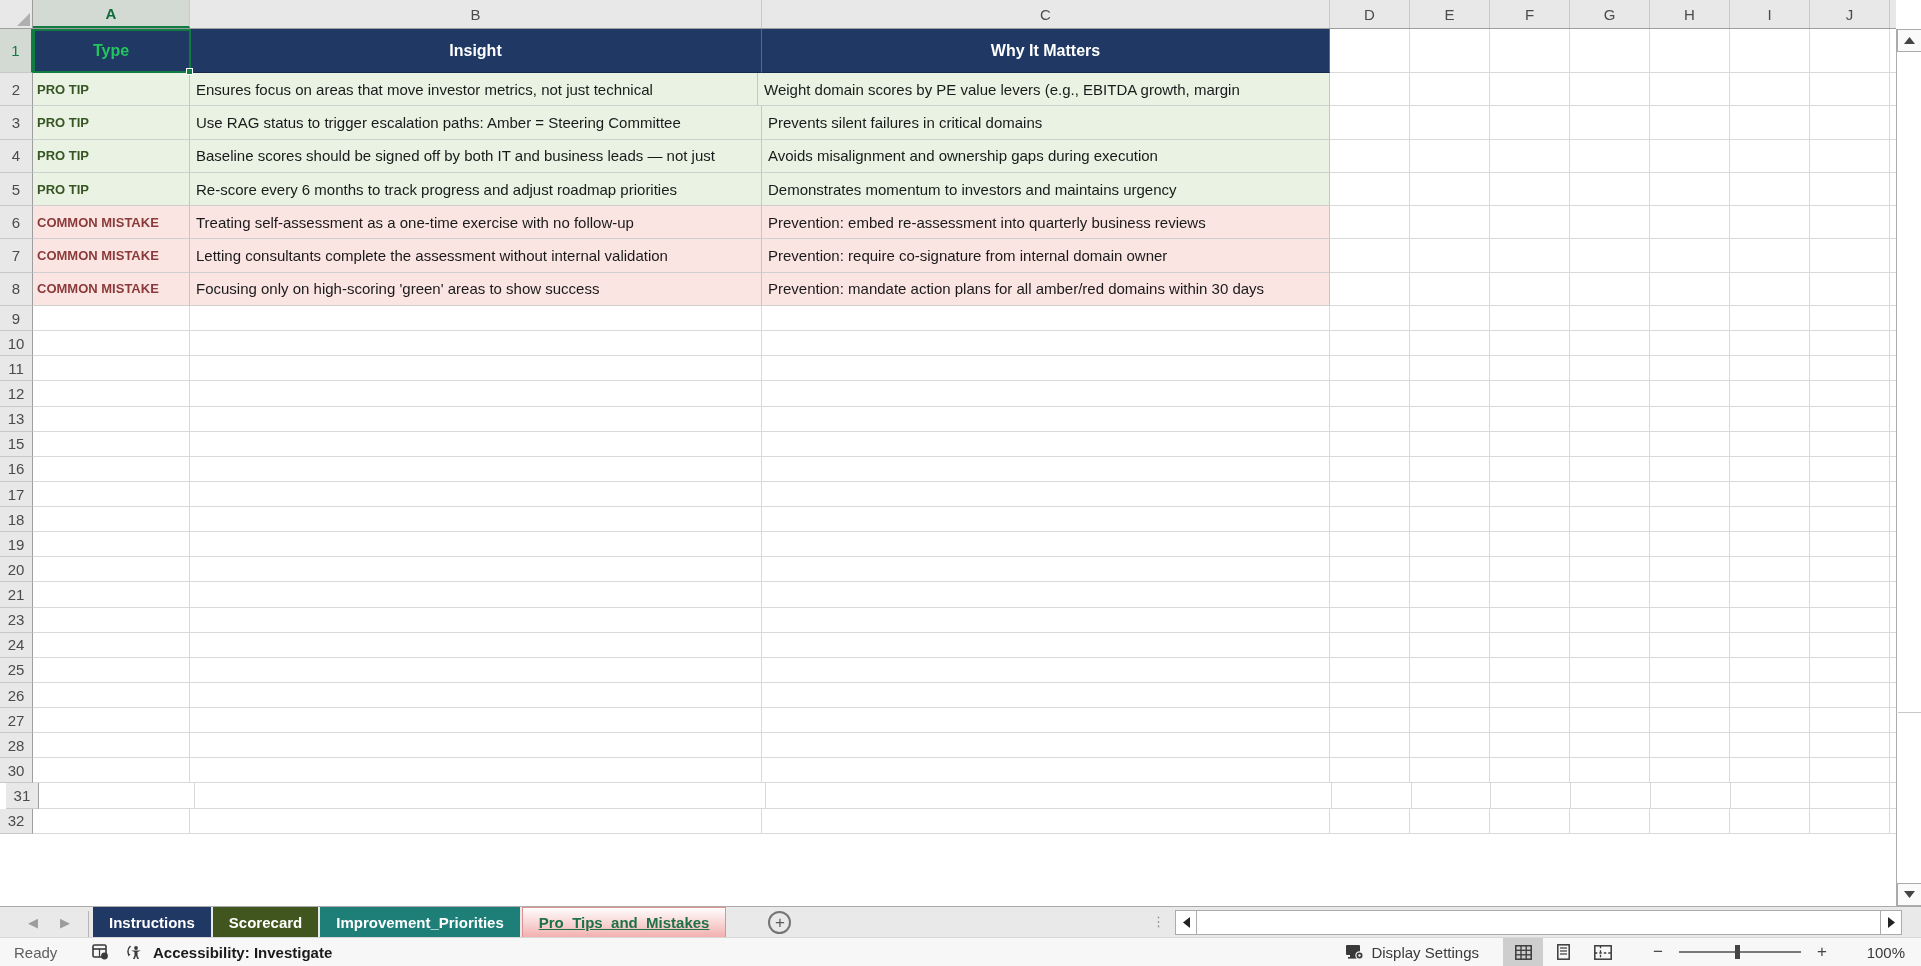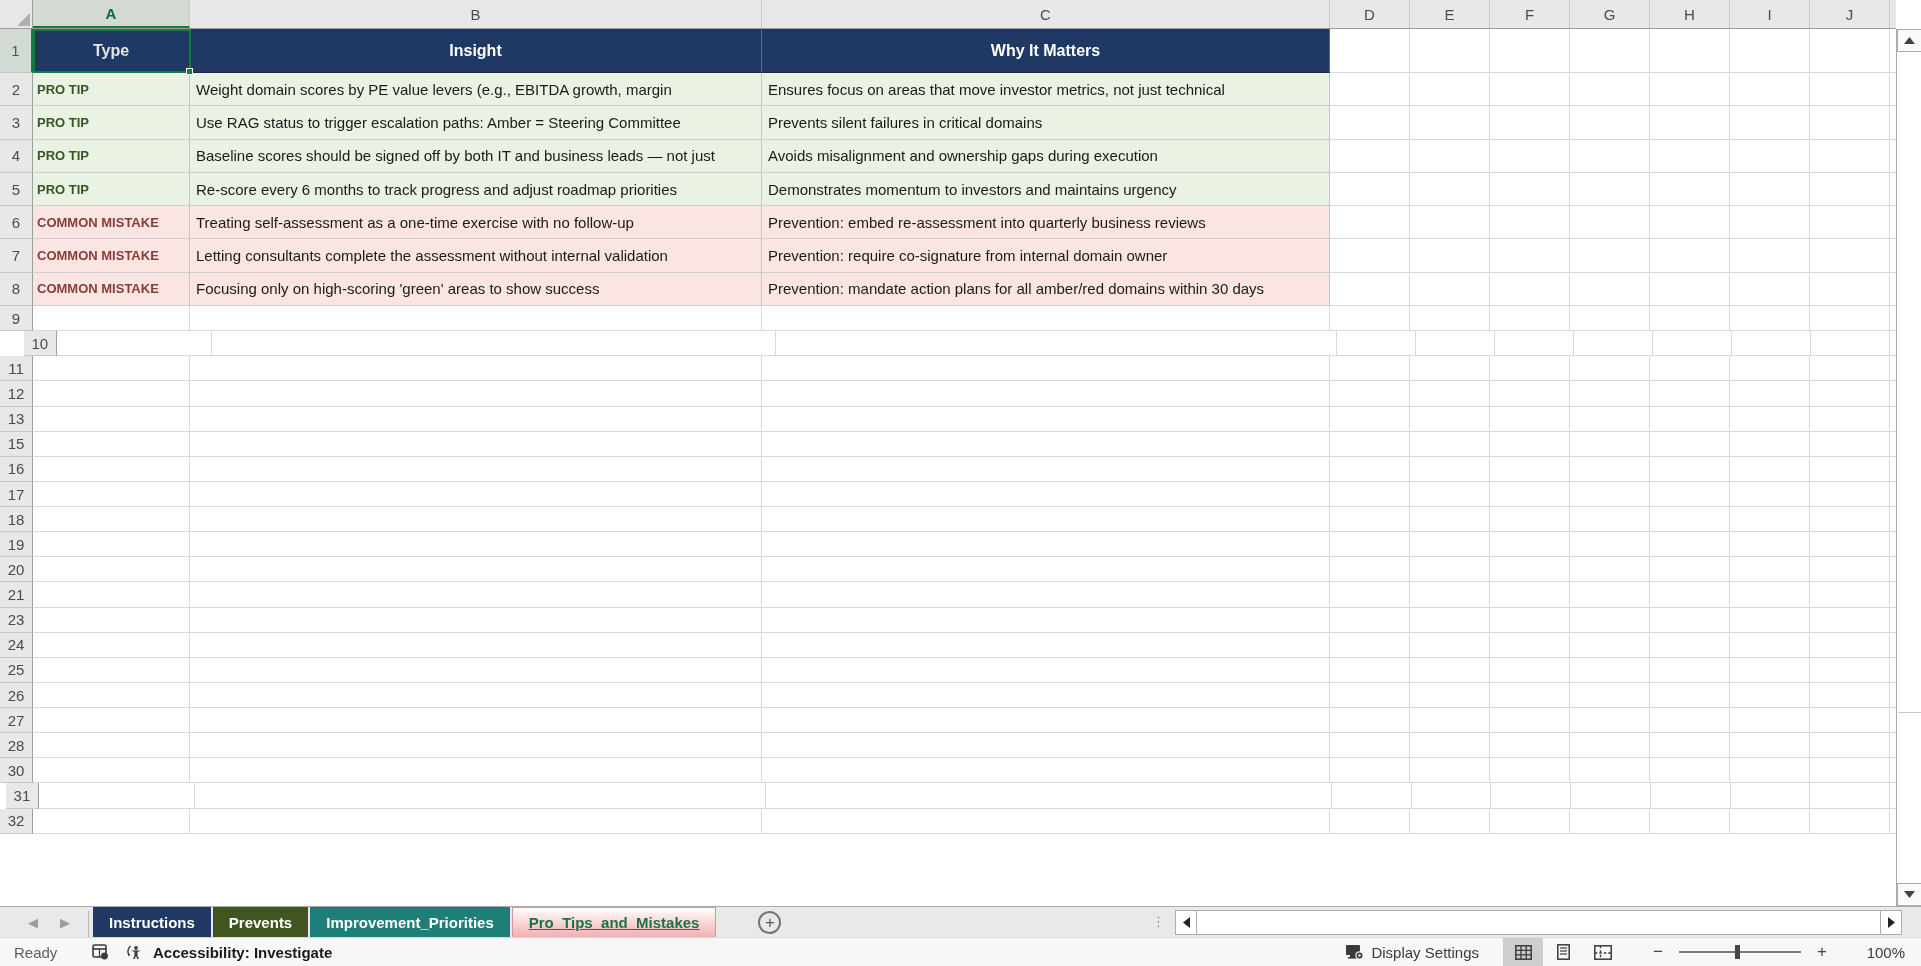--- a/index.html
+++ b/index.html
@@ -102,37 +102,37 @@
       <div class="colh" style="width: 80px;">G</div>
       <div class="colh" style="width: 80px;">H</div>
       <div class="colh" style="width: 80px;">I</div>
       <div class="colh" style="width: 80px;">J</div>
       <div class="colh" style="width: 6px; border-right: none;"></div>
     </div>
 
   <div id="grid-body">
       <div class="grow" style="height: 44px;">
         <div class="gutter sel">1</div>
-        <div class="cell hdrcell" style="background: rgb(31, 56, 100); color: #e5e5e5; width: 157px;">Type</div>
+        <div class="cell hdrcell" style="background: rgb(31, 56, 100); color: #22c55e; width: 157px;">Type</div>
         <div class="cell hdrcell" style="background: rgb(31, 56, 100); color: rgb(255, 255, 255); width: 572px;">Insight</div>
         <div class="cell hdrcell" style="background: rgb(31, 56, 100); color: rgb(255, 255, 255); width: 568px;">Why It Matters</div>
         <div class="cell" style="width: 80px;"></div>
         <div class="cell" style="width: 80px;"></div>
         <div class="cell" style="width: 80px;"></div>
         <div class="cell" style="width: 80px;"></div>
         <div class="cell" style="width: 80px;"></div>
         <div class="cell" style="width: 80px;"></div>
         <div class="cell" style="width: 80px;"></div>
         <div class="cell" style="width: 6px; border-right: none;"></div>
       </div>
       <div class="grow" style="height: 33.3px;">
         <div class="gutter">2</div>
         <div class="cell rowcell typecell" style="color: rgb(55, 86, 35); background: rgb(233, 242, 227); width: 157px;">PRO TIP</div>
+        <div class="cell rowcell textcell" style="background: rgb(233, 242, 227); width: 568px;">Ensures focus on areas that move investor metrics, not just technical</div>
         <div class="cell rowcell textcell" style="background: rgb(233, 242, 227); width: 572px;">Weight domain scores by PE value levers (e.g., EBITDA growth, margin</div>
-        <div class="cell rowcell textcell" style="background: rgb(233, 242, 227); width: 568px;">Ensures focus on areas that move investor metrics, not just technical</div>
         <div class="cell" style="width: 80px;"></div>
         <div class="cell" style="width: 80px;"></div>
         <div class="cell" style="width: 80px;"></div>
         <div class="cell" style="width: 80px;"></div>
         <div class="cell" style="width: 80px;"></div>
         <div class="cell" style="width: 80px;"></div>
         <div class="cell" style="width: 80px;"></div>
         <div class="cell" style="width: 6px; border-right: none;"></div>
       </div>
       <div class="grow" style="height: 33.3px;">
@@ -226,21 +226,21 @@
         <div class="cell" style="width: 568px;"></div>
         <div class="cell" style="width: 80px;"></div>
         <div class="cell" style="width: 80px;"></div>
         <div class="cell" style="width: 80px;"></div>
         <div class="cell" style="width: 80px;"></div>
         <div class="cell" style="width: 80px;"></div>
         <div class="cell" style="width: 80px;"></div>
         <div class="cell" style="width: 80px;"></div>
         <div class="cell" style="width: 6px; border-right: none;"></div>
       </div>
-      <div class="grow" style="height: 25.125px; padding-left: 24px;">
+      <div class="grow" style="height: 25.125px;">
         <div class="gutter">10</div>
         <div class="cell" style="width: 157px;"></div>
         <div class="cell" style="width: 572px;"></div>
         <div class="cell" style="width: 568px;"></div>
         <div class="cell" style="width: 80px;"></div>
         <div class="cell" style="width: 80px;"></div>
         <div class="cell" style="width: 80px;"></div>
         <div class="cell" style="width: 80px;"></div>
         <div class="cell" style="width: 80px;"></div>
         <div class="cell" style="width: 80px;"></div>
@@ -534,21 +534,21 @@
   </div>
 
   <div id="tabbar">
     <div class="navarrs">
       <span class="navarr">◀</span>
       <span class="navarr">▶</span>
     </div>
     <div class="tabsep"></div>
     <div id="tabs">
         <div class="sheettab" style="background: rgb(31, 56, 100);">Instructions</div>
-        <div class="sheettab" style="background: rgb(65, 85, 30);">Prevents</div>
+        <div class="sheettab" style="background: rgb(65, 85, 30);">Scorecard</div>
         <div class="sheettab" style="background: rgb(30, 126, 120);">Improvement_Priorities</div>
         <div class="sheettab active">Pro_Tips_and_Mistakes</div>
       </div>
     <div id="addsheet">+</div>
     <div id="tab-spacer"></div>
     <div id="tab-dots">⋮</div>
     <div class="hs-btn">
       <svg width="7" height="11">
           <polygon points="7,0 7,11 0,5.5" fill="#222"></polygon>
         </svg>

